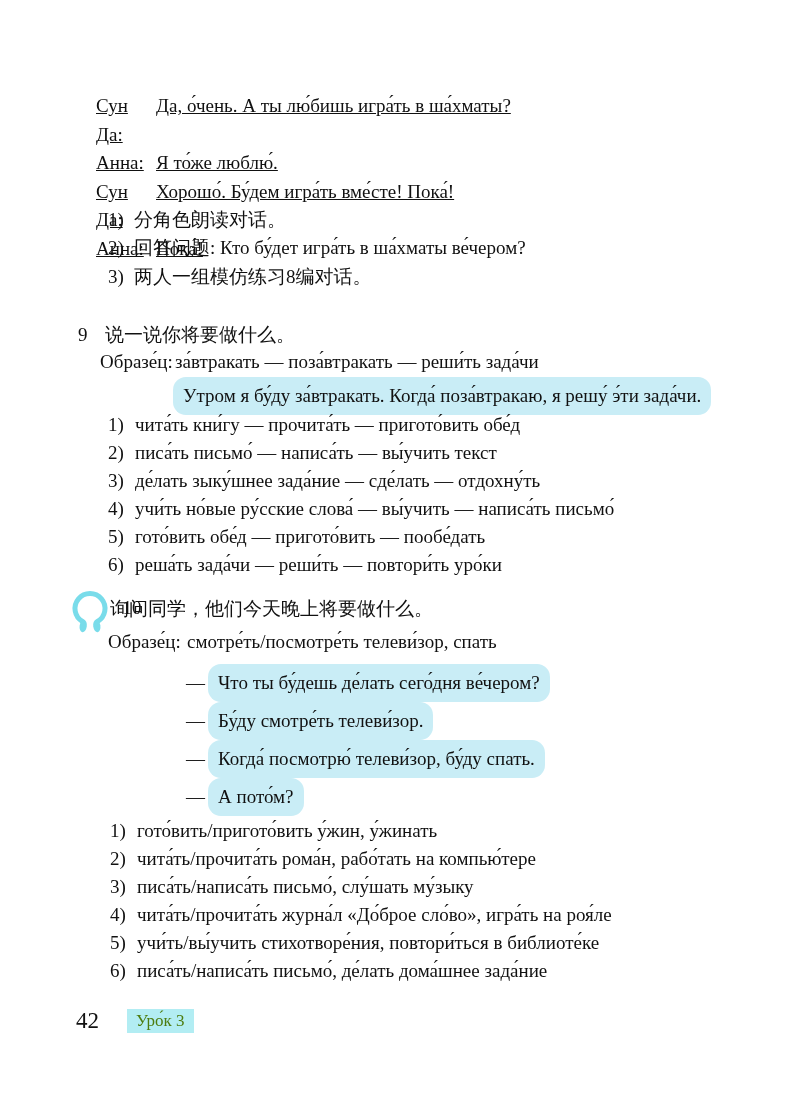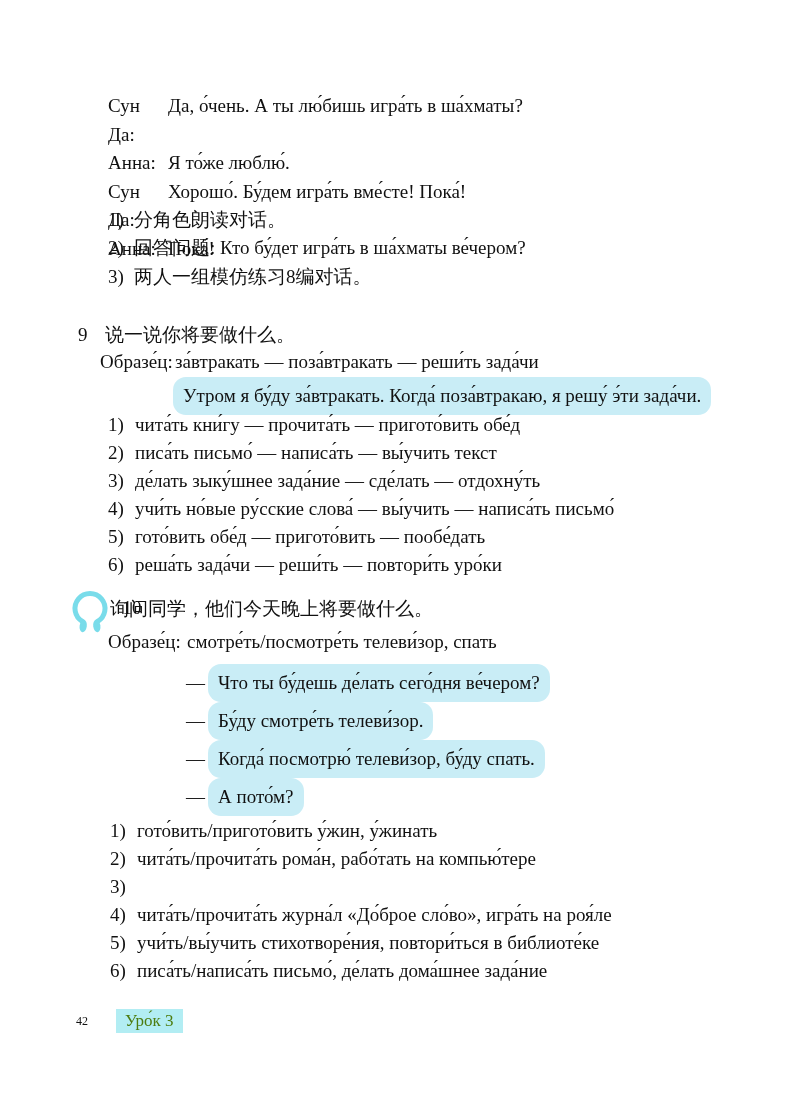--- a/index.html
+++ b/index.html
@@ -7,21 +7,21 @@
   body {
     width: 800px; height: 1120px;
     font-family: "Liberation Serif", "DejaVu Serif", serif;
     color: #111111;
     position: relative;
     overflow: hidden;
   }
   .page { position: absolute; inset: 0; width: 800px; height: 1120px; background: #ffffff; }
 
   
-  .dialogue { position: absolute; top: 92px; left: 108px; width: 600px; }
+  .dialogue { position: absolute; top: 92px; left: 96px; width: 600px; text-decoration: underline; }
   .drow { display: flex; line-height: 28.6px; font-size: 19px; }
   .speaker { width: 60px; flex: 0 0 60px; }
   .dtext { white-space: nowrap; }
 
   
   .tasks { position: absolute; top: 206px; left: 108px; width: 620px; }
   .trow { display: flex; line-height: 28.3px; font-size: 19px; }
   .tnum { width: 26px; flex: 0 0 26px; }
 
   
@@ -60,21 +60,21 @@
   .ex10 .obrazec { margin-left: 38px; }
   .ex10 .oblabel { width: 79px; }
   .ex10 .obrazec { line-height: 28px; }
   .dlg { margin-left: 116px; margin-top: 8px; }
   .dlgrow { line-height: 28.6px; font-size: 19px; white-space: nowrap; }
   .dash { display: inline-block; margin-right: 3px; }
   .ex10 .items { margin-left: 40px; margin-top: 1px; }
 
   
   .footer { position: absolute; top: 1008px; left: 76px; display: flex; align-items: center; }
-  .pagenum { font-size: 12px; line-height: 26px; }
+  .pagenum { font-size: 23px; line-height: 26px; }
   .badge {
     margin-left: 28px;
     background: #b2edf3;
     padding: 1px 9px 2px 9px;
     font-size: 17px;
     line-height: 21px;
     color: #4d7c0f;
   }
 </style>
 </head>
@@ -190,20 +190,21 @@
       <div class="irow">
         <span class="inum">1)</span>
         <span>гото́вить/пригото́вить у́жин, у́жинать</span>
       </div>
       <div class="irow">
         <span class="inum">2)</span>
         <span>чита́ть/прочита́ть рома́н, рабо́тать на компью́тере</span>
       </div>
       <div class="irow">
         <span class="inum">3)</span>
+        <span>писа́ть/написа́ть письмо́, слу́шать му́зыку</span>
       </div>
       <div class="irow">
         <span class="inum">4)</span>
         <span>чита́ть/прочита́ть журна́л «До́брое сло́во», игра́ть на роя́ле</span>
       </div>
       <div class="irow">
         <span class="inum">5)</span>
         <span>учи́ть/вы́учить стихотворе́ния, повтори́ться в библиоте́ке</span>
       </div>
       <div class="irow">

